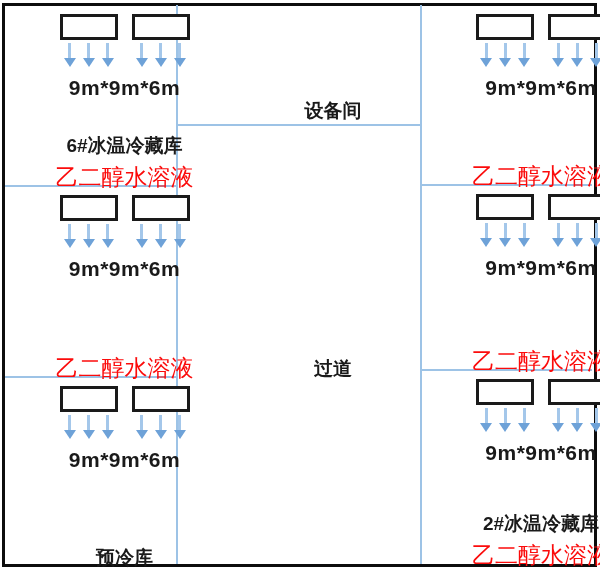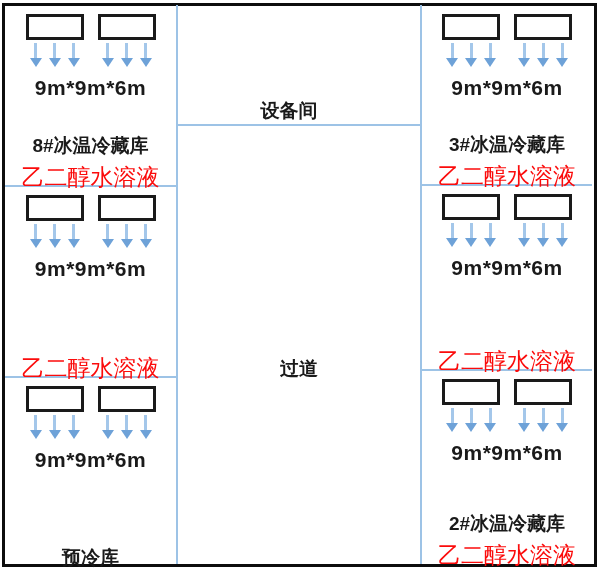--- a/index.html
+++ b/index.html
@@ -12,21 +12,21 @@
   .vline{width:2px;top:5px;height:559px;}
   .vline.v1{left:176px;}
   .vline.v2{left:420px;}
   .hline{height:2px;}
   .hl-left1{left:5px;top:185px;width:171px;}
   .hl-left2{left:5px;top:376px;width:171px;}
   .hl-mid{left:178px;top:124px;width:242px;}
   .hl-right1{left:422px;top:184px;width:170px;}
   .hl-right2{left:422px;top:369px;width:170px;}
 
-  .cell{position:absolute;display:flex;flex-direction:column;align-items:center;}
+  .cell{position:absolute;display:flex;flex-direction:column;align-items:center;margin-left:34px;}
   .room{padding:8px 0 5px;}
   .units{display:flex;gap:14px;}
   .unit{display:flex;flex-direction:column;align-items:center;}
   .unit-box{width:52px;height:20px;border:3px solid var(--ink);background:#ffffff;}
   .arrows{display:flex;justify-content:space-between;width:50px;margin-top:3px;}
   .arrow{display:flex;flex-direction:column;align-items:center;}
   .arrow .shaft{display:block;width:3px;height:15px;background:var(--arrow-light);}
   .arrow .head{display:block;width:0;height:0;border-left:6px solid transparent;border-right:6px solid transparent;border-top:9px solid var(--arrow);}
   .dims{margin-top:9px;font-size:21px;font-weight:bold;color:var(--ink);letter-spacing:.5px;white-space:nowrap;}
   .spacer{flex:1;}
@@ -83,21 +83,21 @@
             </span>
           <span class="arrow">
               <i class="shaft"></i>
               <i class="head"></i>
             </span>
         </div>
       </div>
     </div>
     <div class="dims">9m*9m*6m</div>
     <div class="spacer"></div>
-    <div class="name">8#冰温冷藏库</div>
+    <div class="name">6#冰温冷藏库</div>
     <div class="subtitle">乙二醇水溶液</div>
   </div>
 
   <div class="cell room" style="left:5px;top:187px;width:171px;height:189px;">
     <div class="units">
       <div class="unit">
         <div class="unit-box"></div>
         <div class="arrows">
           <span class="arrow">
               <i class="shaft"></i>
@@ -171,21 +171,21 @@
               <i class="head"></i>
             </span>
         </div>
       </div>
     </div>
     <div class="dims">9m*9m*6m</div>
     <div class="spacer"></div>
     <div class="name">预冷库</div>
   </div>
 
-  <div class="cell equip" style="left:168px;top:6px;width:242px;height:118px;">
+  <div class="cell equip" style="left:178px;top:6px;width:242px;height:118px;">
     <div class="mid-label">设备间</div>
   </div>
   <div class="cell corridor" style="left:178px;top:126px;width:242px;height:437px;">
     <div class="mid-label">过道</div>
   </div>
 
   <div class="cell room" style="left:422px;top:6px;width:170px;height:178px;">
     <div class="units">
       <div class="unit">
         <div class="unit-box"></div>
@@ -217,21 +217,20 @@
             </span>
           <span class="arrow">
               <i class="shaft"></i>
               <i class="head"></i>
             </span>
         </div>
       </div>
     </div>
     <div class="dims">9m*9m*6m</div>
     <div class="spacer"></div>
-    <div class="name">3#冰温冷藏库</div>
     <div class="subtitle">乙二醇水溶液</div>
   </div>
 
   <div class="cell room" style="left:422px;top:186px;width:170px;height:183px;">
     <div class="units">
       <div class="unit">
         <div class="unit-box"></div>
         <div class="arrows">
           <span class="arrow">
               <i class="shaft"></i>

